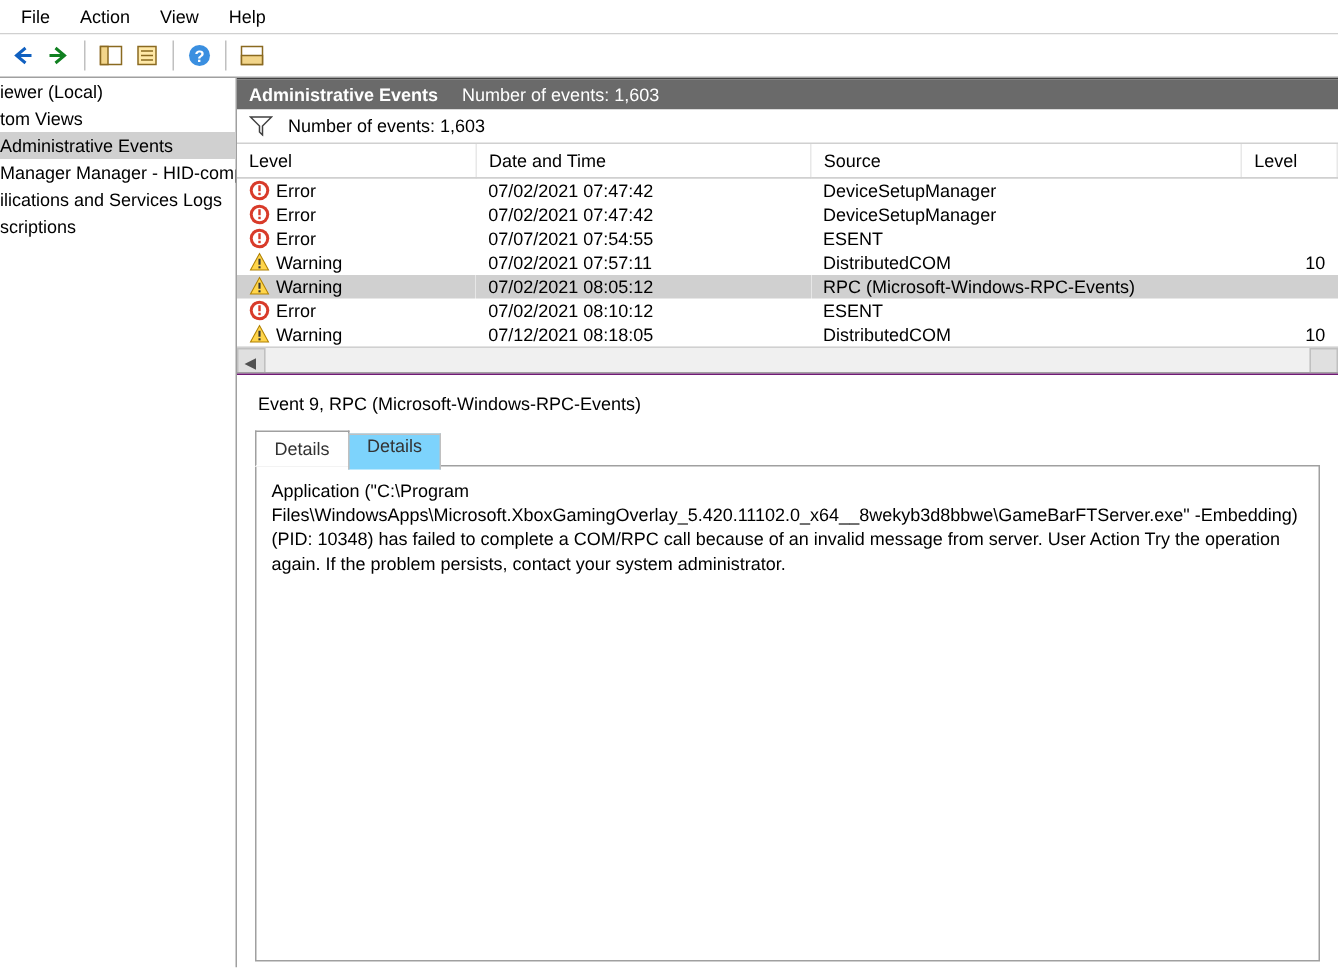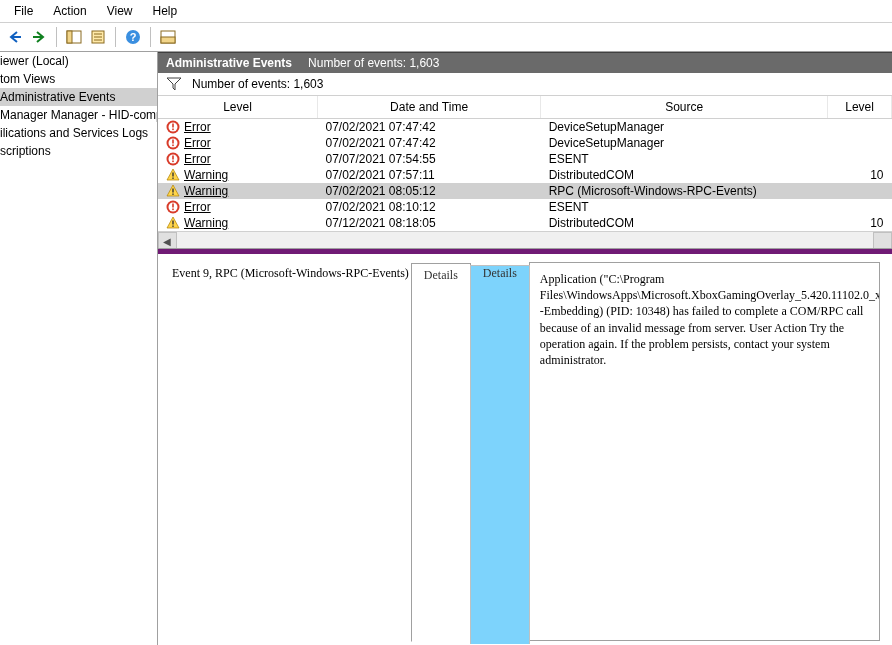--- a/index.html
+++ b/index.html
@@ -98,42 +98,42 @@
     flex: 0 0 auto;
     overflow: hidden;
     border-bottom: 1px solid #a0a0a0;
   }
   .events-table {
     width: 100%;
     border-collapse: collapse;
     table-layout: fixed;
   }
   .events-table th {
-    text-align: center;
+    text-align: left;
     font-weight: 400;
     padding: 4px 8px;
     border-bottom: 1px solid #d0d0d0;
     border-right: 1px solid #e8e8e8;
     background: #fff;
     white-space: nowrap;
     overflow: hidden;
   }
   .events-table td {
     padding: 1px 8px;
     white-space: nowrap;
     overflow: hidden;
   }
   .events-table tr.selected td {
     background: #d0d0d0;
   }
   .col-level { width: 150px; }
   .col-date { width: 210px; }
   .col-source { width: 270px; }
   .col-eventid { width: 60px; }
-  .level-cell { display: flex; align-items: flex-end; gap: 4px; text-decoration: underline; }
+  .level-cell { display: flex; align-items: flex-end; gap: 4px; }
   .hscroll {
     height: 17px;
     background: #f0f0f0;
     border-top: 1px solid #d0d0d0;
     position: relative;
   }
   .hscroll::before, .hscroll::after {
     content: "";
     position: absolute;
     top: 0; width: 17px; height: 17px;
@@ -145,24 +145,23 @@
   .hscroll .arrow-l, .hscroll .arrow-r {
     position: absolute; top: 4px; font-size: 10px; color: #505050;
   }
   .hscroll .arrow-l { left: 5px; }
   .hscroll .arrow-r { right: 5px; }
 
   .detail-pane {
     flex: 1;
     padding: 8px 12px 4px 12px;
     display: flex;
-    flex-direction: row;
+    flex-direction: column;
     min-height: 0;
-    border-top: 5px solid #701a75;
-    font-family: Liberation Serif, serif;
+    border-top: 1px solid #701a75;
   }
   .detail-title {
     padding: 4px 2px 10px 2px;
   }
   .tabstrip {
     display: flex;
     position: relative;
     top: 1px;
     z-index: 2;
   }

